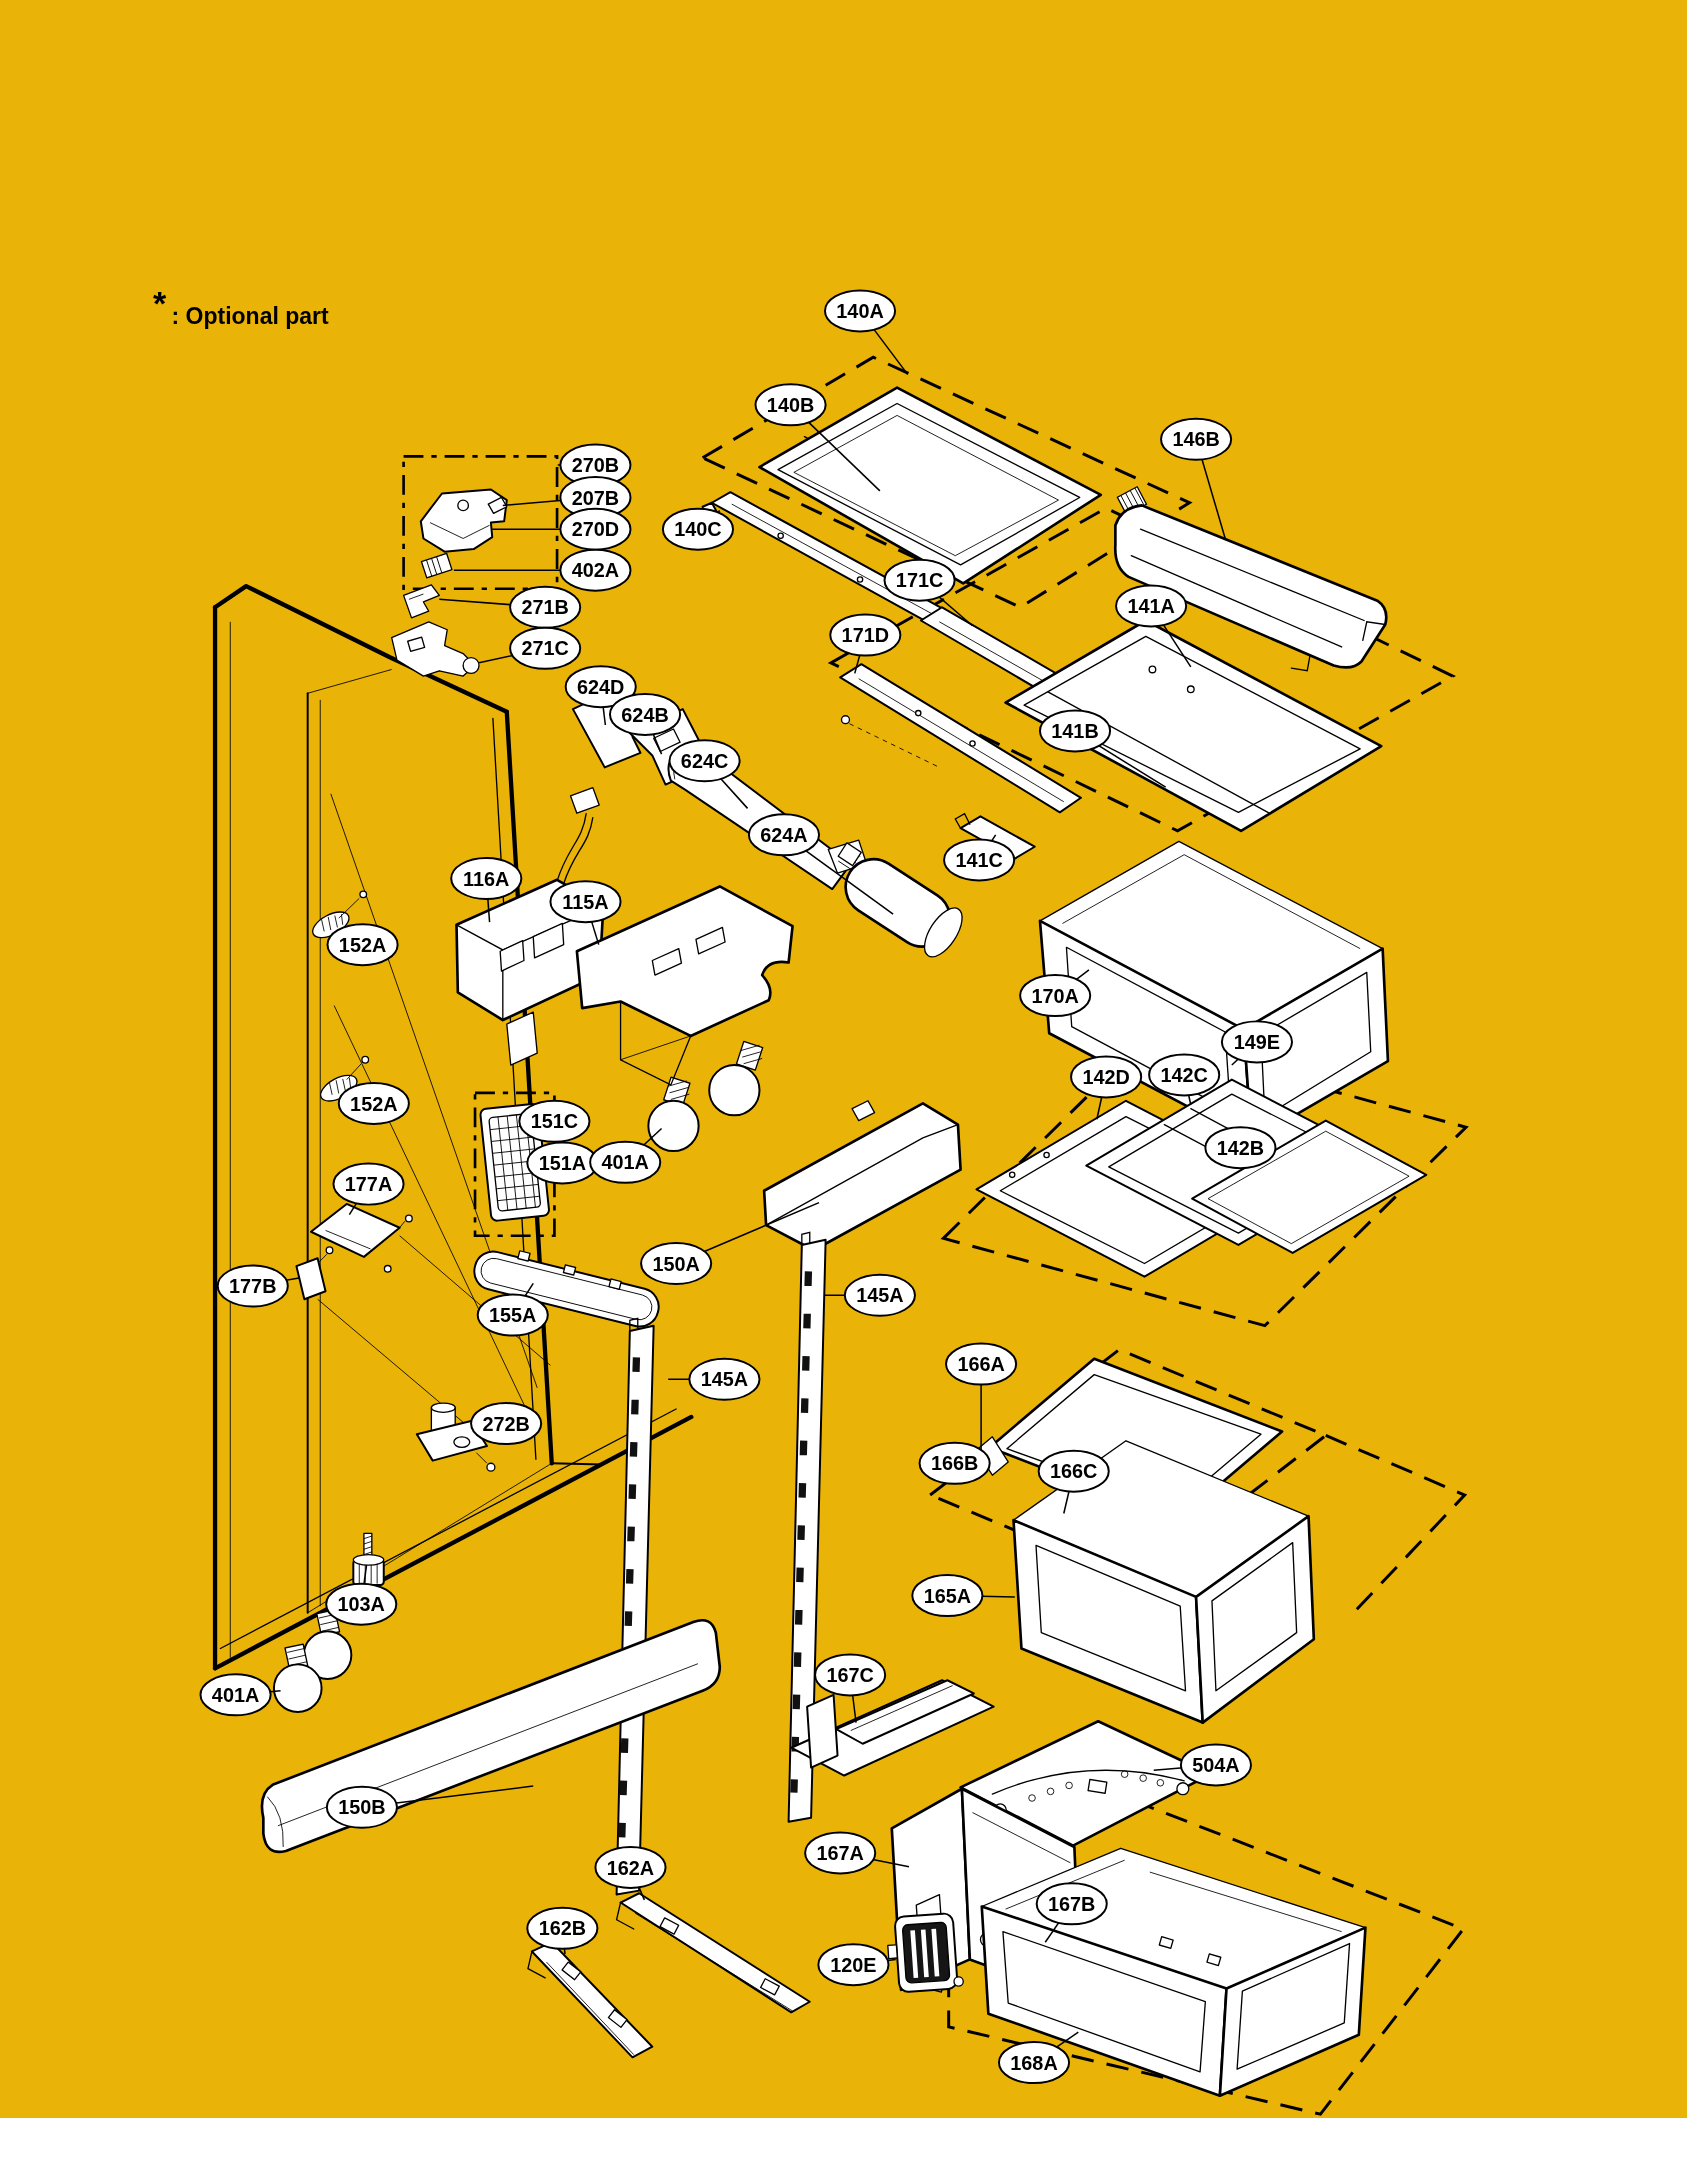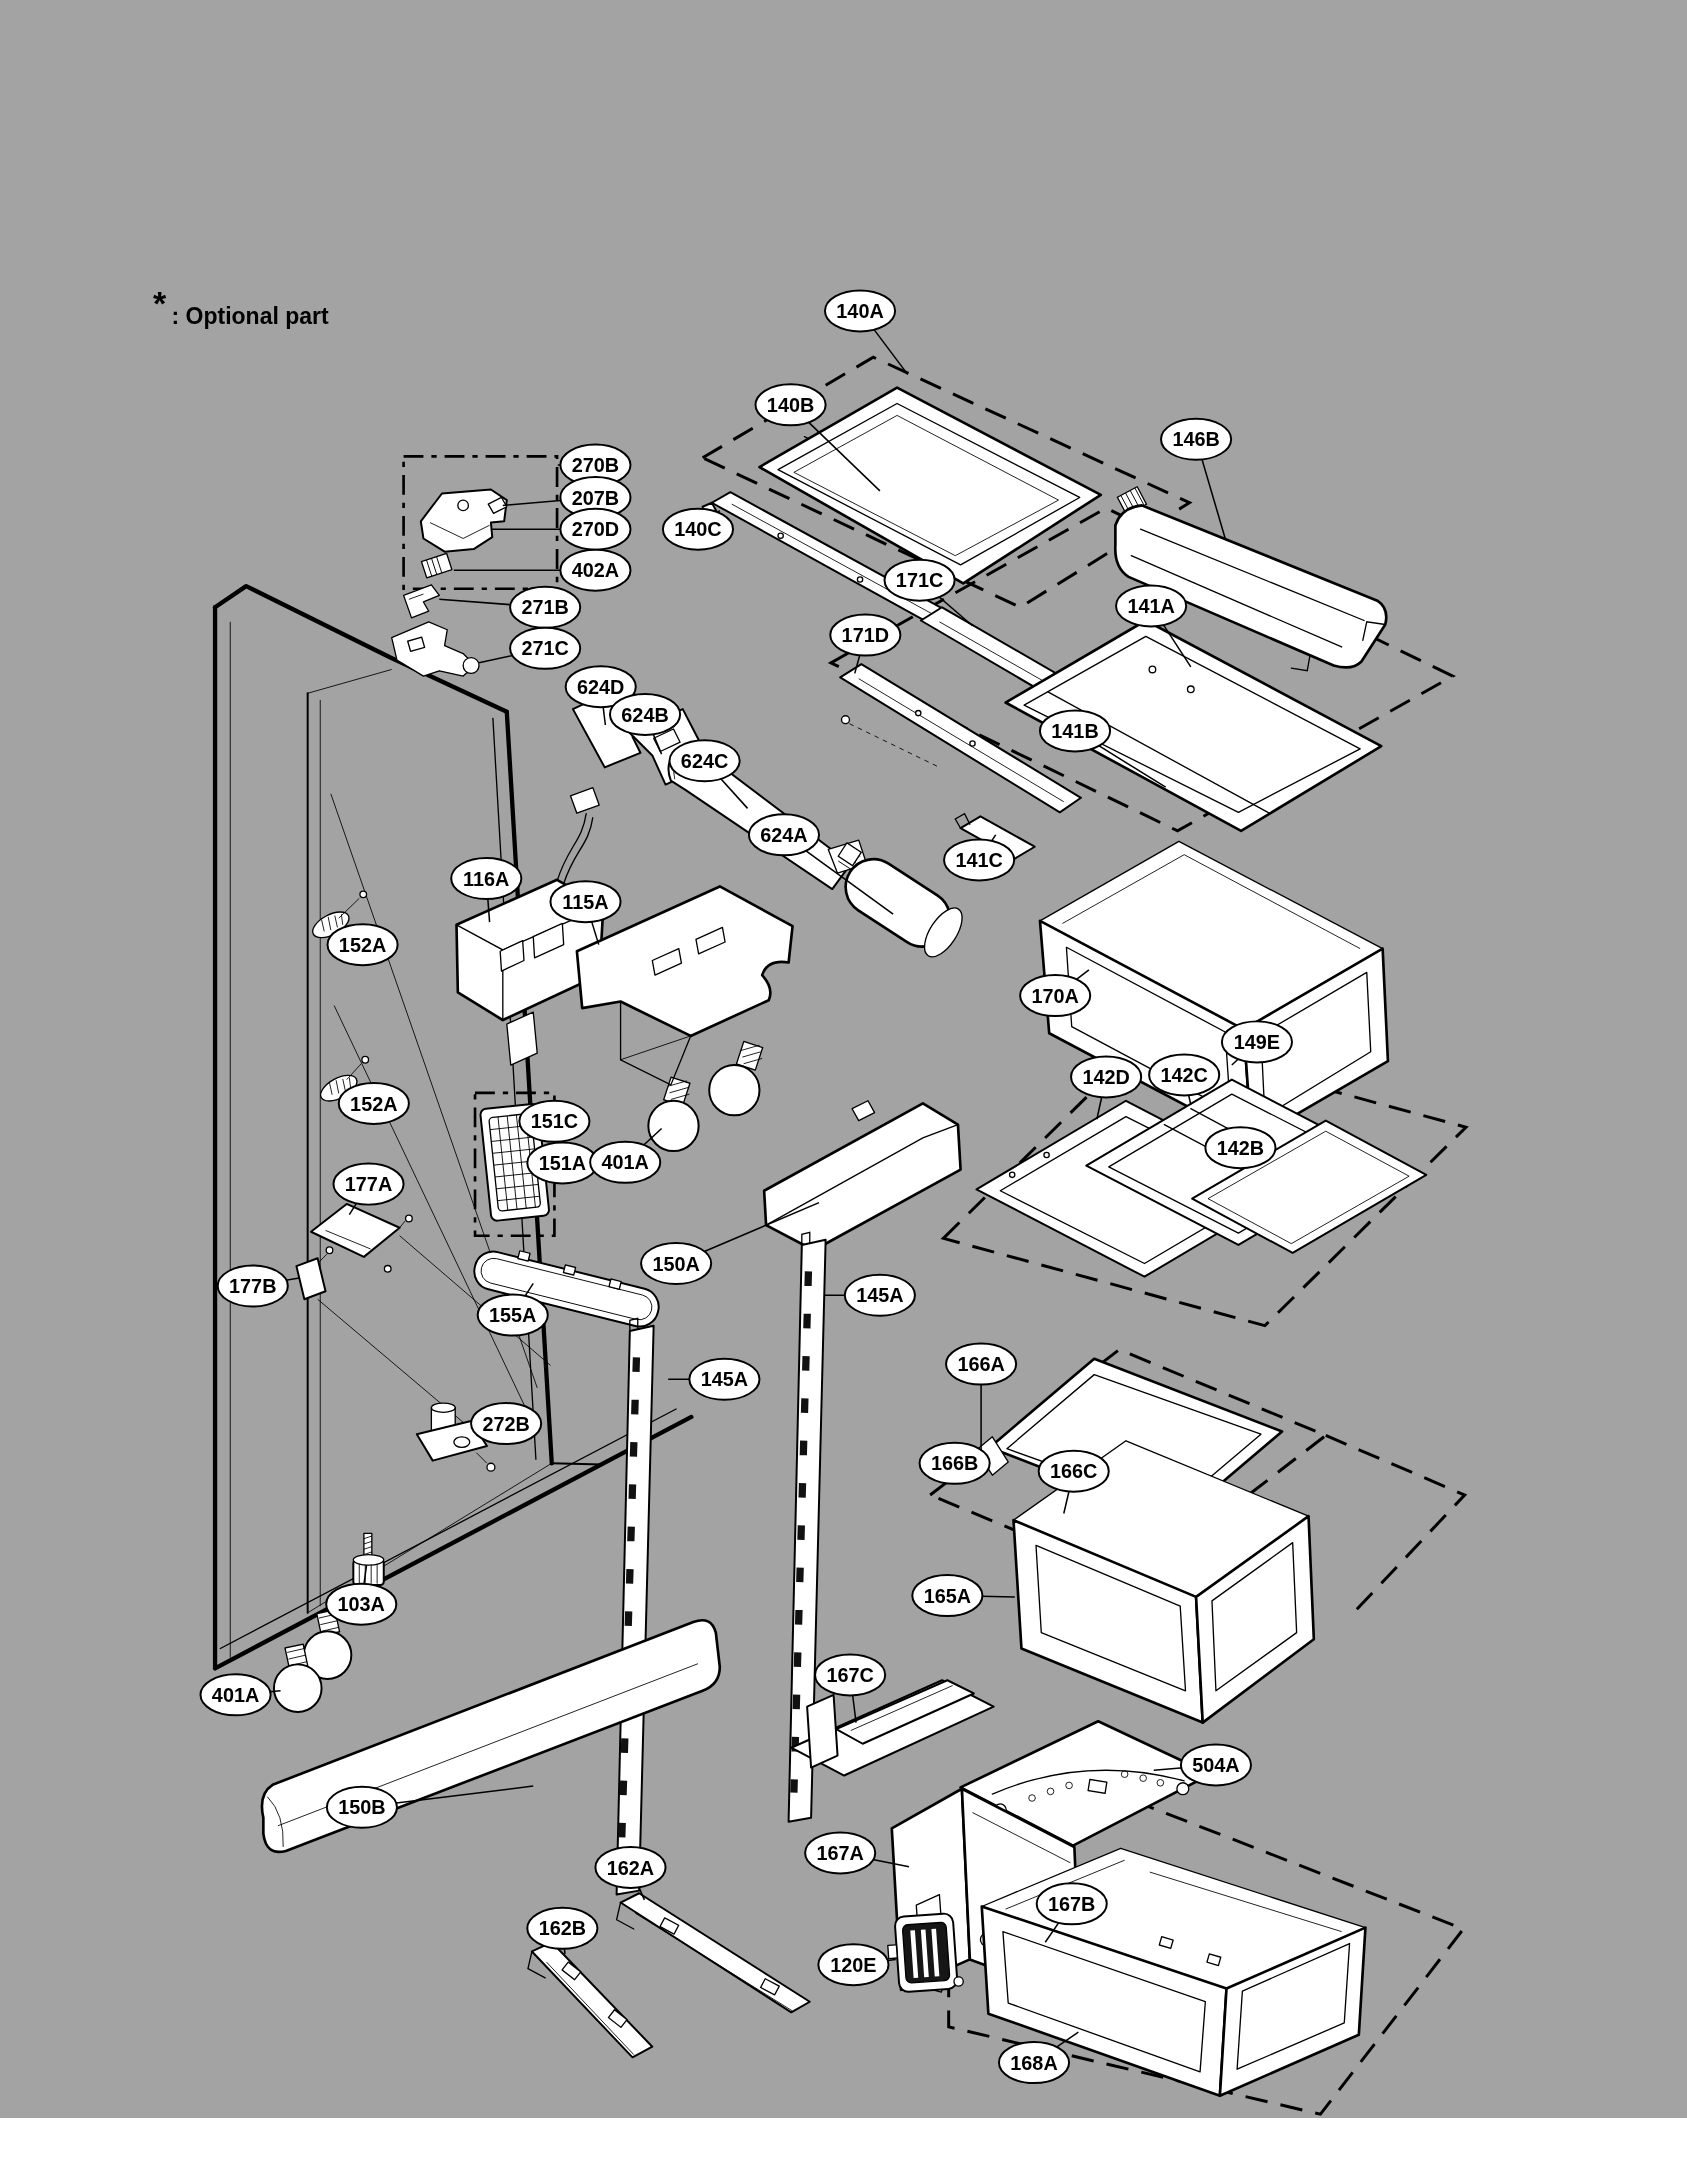--- a/index.html
+++ b/index.html
@@ -1,16 +1,16 @@
 <!DOCTYPE html>
 <html style="font-size:10.6px"><head>
 <meta charset="utf-8">
 <style>
   html,body{margin:0;padding:0;background:#fff;}
-  .page{position:relative;width:1687px;height:2118px;background:#a3a3a3;overflow:hidden;
+  .page{position:relative;width:1687px;height:2118px;background:#eab308;overflow:hidden;
         font-family:"Liberation Sans",sans-serif;}
   .legend{position:absolute;left:153px;top:284px;color:#000;white-space:nowrap;}
   .legend .star{font-size:34px;font-weight:bold;vertical-align:9.3px;}
   .legend .txt{font-size:23px;font-weight:bold;margin-left:5.3px;}
   svg text{font-family:"Liberation Sans",sans-serif;font-weight:bold;fill:#000;}
   .o4{fill:#fff;stroke:#000;stroke-width:4;stroke-linejoin:round}
   .o3{fill:#fff;stroke:#000;stroke-width:3;stroke-linejoin:round}
   .o2{fill:#fff;stroke:#000;stroke-width:2;stroke-linejoin:round}
   .l3{fill:none;stroke:#000;stroke-width:3;stroke-linecap:round}
   .l2{fill:none;stroke:#000;stroke-width:2;stroke-linecap:round}

